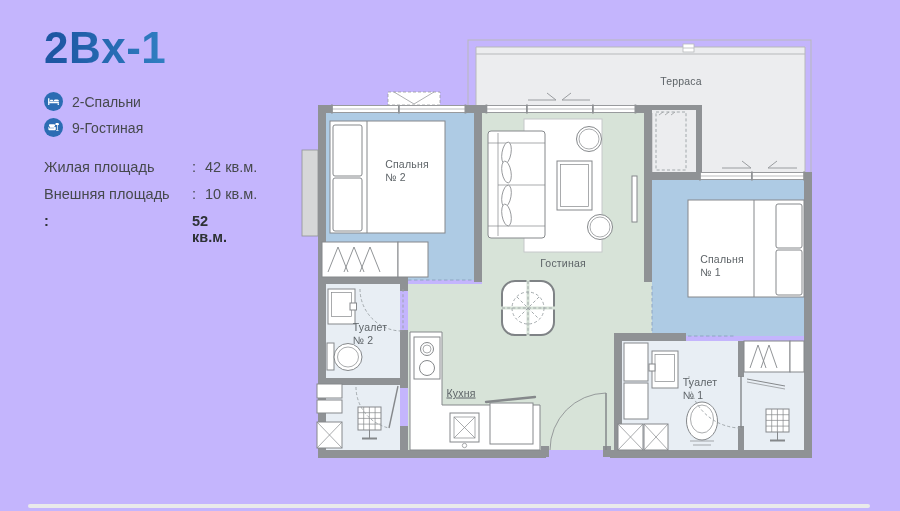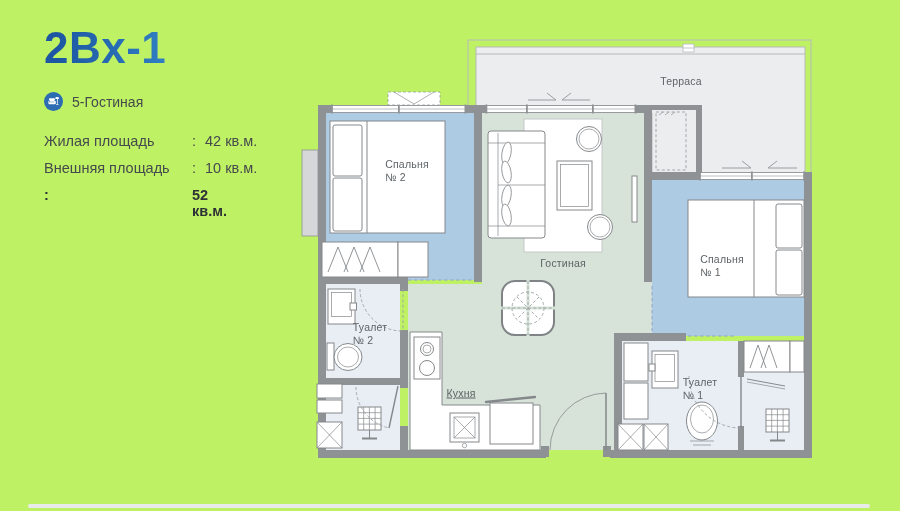--- a/index.html
+++ b/index.html
@@ -1,16 +1,16 @@
 <!DOCTYPE html>
 <html style="--title_start: #1d57a3; --title_mid: #2f7cc0; --title_end: #48a3dd; --icon_bg: #2b6cb3; --text: #46494d; --wall: #8f9295; --wall_light: #b7b9bb; --bedroom: #aecbe4; --living: #d7e3d8; --bath: #e8eef4; --terrace: #ecedef; --furniture: #85888b; --plan_text: #5d6367; --footer_line: #e9eaea;"><head>
 <meta charset="utf-8">
 <style>
   html,body{margin:0;padding:0;background:#fff;}
-  .canvas{position:relative;width:900px;height:511px;background:#bef264;overflow:hidden;
+  .canvas{position:relative;width:900px;height:511px;background:#c4b5fd;overflow:hidden;
           font-family:"Liberation Sans", sans-serif;}
   
   .left-panel{position:absolute;left:44px;top:26px;width:255px;}
   .plan-title{font-size:44px;font-weight:800;letter-spacing:.5px;line-height:1;
               color:var(--title_mid);margin:0 0 22px 0;}
   @supports ((-webkit-background-clip:text) or (background-clip:text)){
     .plan-title{background:linear-gradient(90deg,var(--title_start) 5%,var(--title_mid) 45%,var(--title_end) 80%);
                 -webkit-background-clip:text;background-clip:text;color:transparent;}
   }
   .features{display:flex;flex-direction:column;gap:7px;margin-bottom:22px;}
@@ -53,29 +53,42 @@
 
 <div class="canvas">
 
   <div class="left-panel">
     <h1 class="plan-title">2Bx-1</h1>
 
     <div class="features">
       <div class="feature-row">
         <span class="ficon">
           <svg width="13" height="13" viewBox="0 0 24 24" fill="#fff">
+            <rect x="2" y="6" width="2.4" height="10"></rect>
+            <rect x="4" y="12" width="18" height="3.4" rx="1"></rect>
+            <rect x="5.6" y="8.6" width="5.6" height="2.6" rx="1.2"></rect>
+            <path d="M12.4 11.2c0-2.4 2-2.8 4.6-2.8 2.8 0 5 .6 5 2.8z"></path>
+            <rect x="19.6" y="15.4" width="2.4" height="3"></rect>
+            <rect x="2" y="15.4" width="2.4" height="3"></rect>
+          </svg>
+        </span>
+        <span class="flabel">2-Спальни</span>
+      </div>
+      <div class="feature-row">
+        <span class="ficon">
+          <svg width="13" height="13" viewBox="0 0 24 24" fill="#fff">
             <path d="M3 9.5a2.4 2.4 0 0 1 2.4 2.4v1.6h8.2v-1.6A2.4 2.4 0 0 1 16 9.5v-2c0-1.6-1.4-2.3-3.2-2.3H8.2C6.4 5.2 5 5.9 5 7.5z" opacity=".001"></path>
             <path d="M4.6 5.8h8c1.4 0 2.2.8 2.2 2.2v1.2a2.6 2.6 0 0 0-1.8 2.5v.8H5.4v-.8A2.6 2.6 0 0 0 3.6 9.2V8c0-1.4.8-2.2 1-2.2z"></path>
             <path d="M2.6 10.4a1.6 1.6 0 0 1 1.6 1.6v1.6h8.8V12a1.6 1.6 0 0 1 3.2 0v3.4c0 1-.6 1.6-1.6 1.6H4.2c-1 0-1.6-.6-1.6-1.6z"></path>
             <rect x="18.4" y="7.4" width="1.4" height="9"></rect>
             <path d="M16.2 3.6h5l1 3.8h-7z"></path>
             <rect x="16.6" y="16.4" width="5" height="1.6" rx=".8"></rect>
           </svg>
         </span>
-        <span class="flabel">5-Гостиная</span>
+        <span class="flabel">9-Гостиная</span>
       </div>
     </div>
 
     <div class="areas">
       <div class="area-row">
         <span>Жилая площадь</span>
         <span>:</span>
         <span>42 кв.м.</span>
       </div>
       <div class="area-row">

